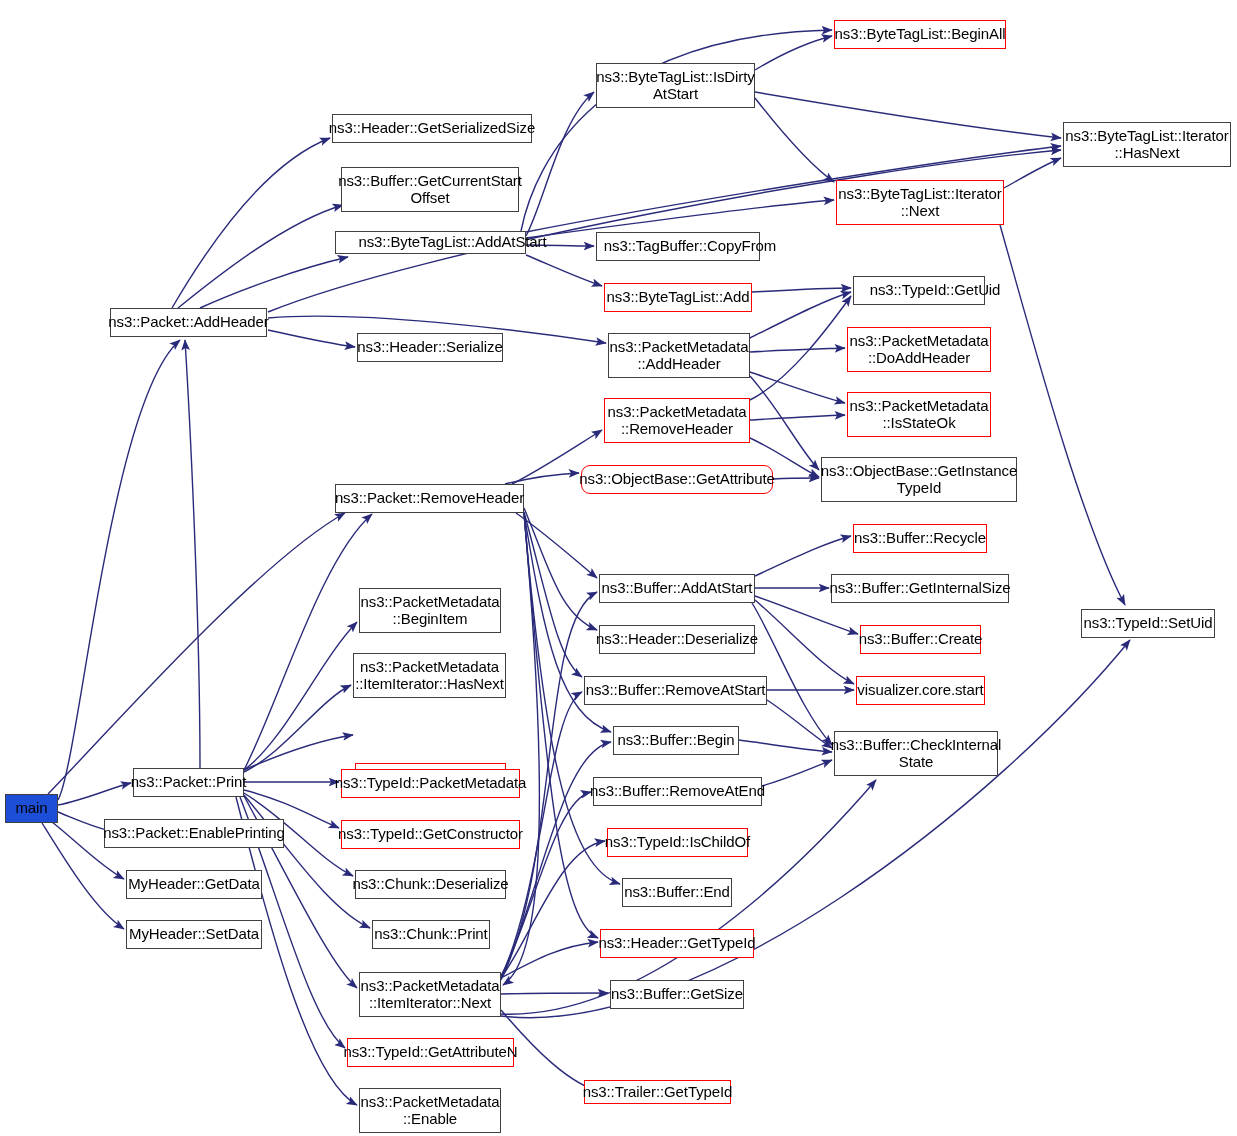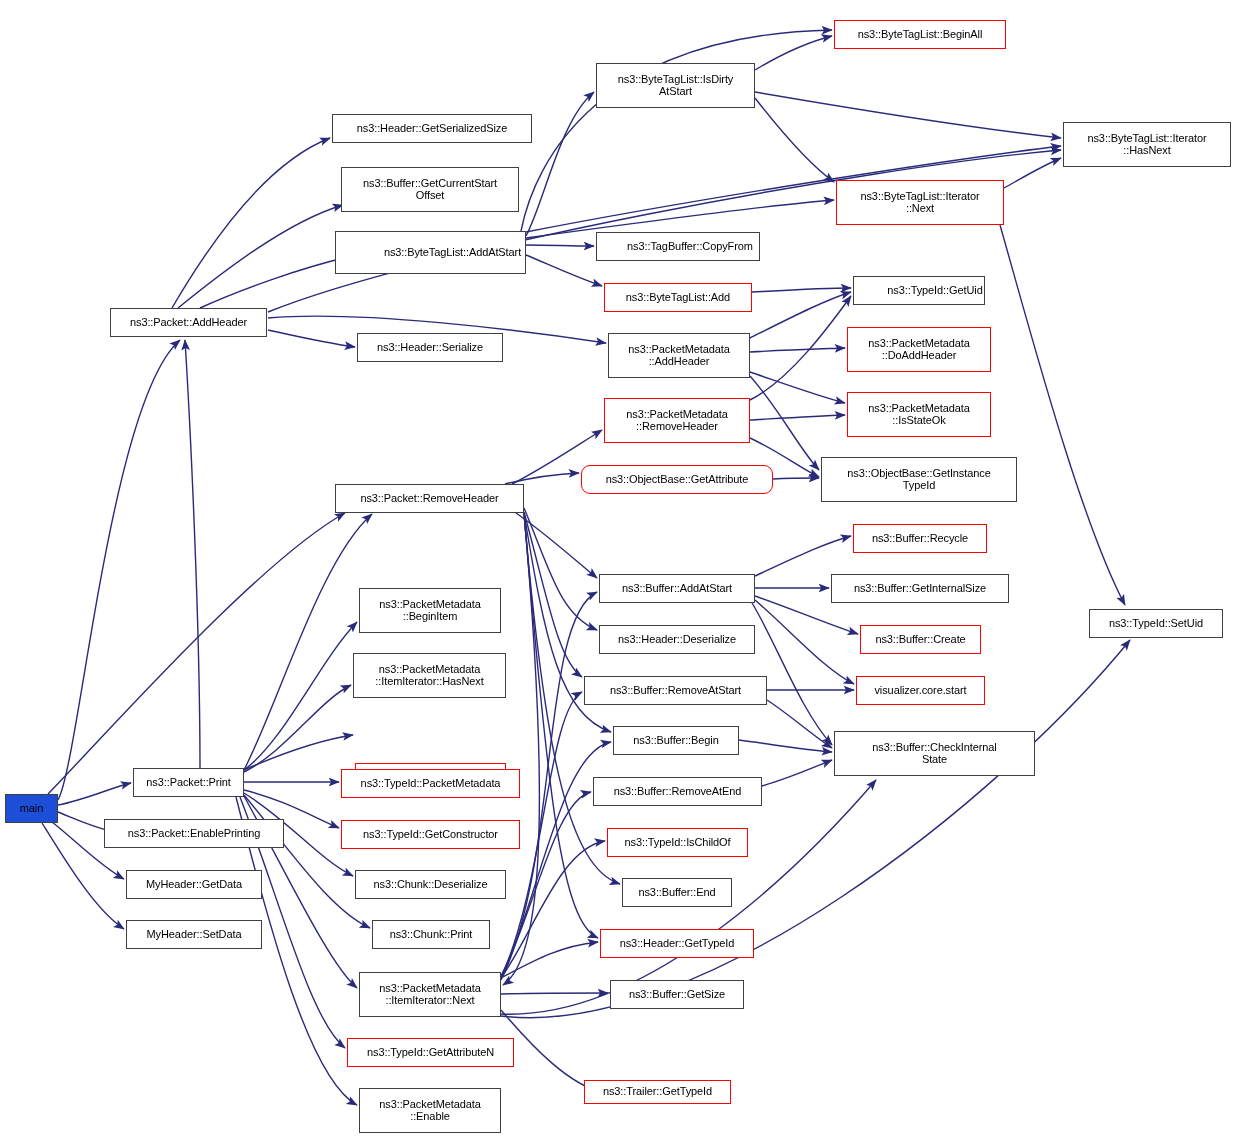--- a/index.html
+++ b/index.html
@@ -28,21 +28,21 @@
     position: absolute;
     box-sizing: border-box;
     display: flex;
     align-items: center;
     justify-content: center;
     text-align: center;
     line-height: 1.08;
     background: #ffffff;
     border: 1px solid #404040;
     color: #000000;
-    font-size: 11px;
+    font-size: 15px;
     letter-spacing: -0.1px;
     white-space: pre-line;
     z-index: 5;
   }
   .node.red {
     border-color: #ff0000;
   }
   .node.root {
     background: #1d4ed8;
     border-color: #404040;
@@ -137,21 +137,21 @@
       <div class="node root" style="left: 5px; top: 794px; width: 53px; height: 29px;">main</div>
       <div class="node" style="left: 110px; top: 308px; width: 157px; height: 29px;">ns3::Packet::AddHeader</div>
       <div class="node" style="left: 133px; top: 768px; width: 111px; height: 29px;">ns3::Packet::Print</div>
       <div class="node" style="left: 104px; top: 819px; width: 180px; height: 29px;">ns3::Packet::EnablePrinting</div>
       <div class="node" style="left: 126px; top: 870px; width: 136px; height: 29px;">MyHeader::GetData</div>
       <div class="node" style="left: 126px; top: 920px; width: 136px; height: 29px;">MyHeader::SetData</div>
       <div class="node" style="left: 335px; top: 484px; width: 189px; height: 29px;">ns3::Packet::RemoveHeader</div>
       <div class="node" style="left: 332px; top: 114px; width: 200px; height: 29px;">ns3::Header::GetSerializedSize</div>
       <div class="node" style="left: 341px; top: 167px; width: 178px; height: 45px;">ns3::Buffer::GetCurrentStart
 Offset</div>
-      <div class="node" style="left: 335px; top: 231px; width: 191px; height: 43px; padding-left: 44px;">ns3::ByteTagList::AddAtStart</div>
+      <div class="node" style="left: 335px; top: 231px; width: 191px; height: 23px; padding-left: 44px;">ns3::ByteTagList::AddAtStart</div>
       <div class="node" style="left: 357px; top: 333px; width: 146px; height: 29px;">ns3::Header::Serialize</div>
       <div class="node" style="left: 359px; top: 588px; width: 142px; height: 45px;">ns3::PacketMetadata
 ::BeginItem</div>
       <div class="node" style="left: 353px; top: 653px; width: 153px; height: 45px;">ns3::PacketMetadata
 ::ItemIterator::HasNext</div>
       <div class="node red" style="left: 355px; top: 719px; width: 151px; height: 29px; margin-top: 44px;">ns3::TypeId::GetName</div>
       <div class="node red" style="left: 341px; top: 769px; width: 179px; height: 29px;">ns3::TypeId::PacketMetadata</div>
       <div class="node red" style="left: 341px; top: 820px; width: 179px; height: 29px;">ns3::TypeId::GetConstructor</div>
       <div class="node" style="left: 355px; top: 870px; width: 151px; height: 29px;">ns3::Chunk::Deserialize</div>
       <div class="node" style="left: 372px; top: 920px; width: 118px; height: 29px;">ns3::Chunk::Print</div>
@@ -186,19 +186,19 @@
       <div class="node red" style="left: 847px; top: 327px; width: 144px; height: 45px;">ns3::PacketMetadata
 ::DoAddHeader</div>
       <div class="node red" style="left: 847px; top: 392px; width: 144px; height: 45px;">ns3::PacketMetadata
 ::IsStateOk</div>
       <div class="node" style="left: 821px; top: 457px; width: 196px; height: 45px;">ns3::ObjectBase::GetInstance
 TypeId</div>
       <div class="node red" style="left: 853px; top: 524px; width: 134px; height: 29px;">ns3::Buffer::Recycle</div>
       <div class="node" style="left: 831px; top: 574px; width: 178px; height: 29px;">ns3::Buffer::GetInternalSize</div>
       <div class="node red" style="left: 860px; top: 625px; width: 121px; height: 29px;">ns3::Buffer::Create</div>
       <div class="node red" style="left: 856px; top: 676px; width: 129px; height: 29px;">visualizer.core.start</div>
-      <div class="node" style="left: 834px; top: 731px; width: 201px; height: 45px;">ns3::Buffer::CheckInternal
+      <div class="node" style="left: 834px; top: 731px; width: 164px; height: 45px;">ns3::Buffer::CheckInternal
 State</div>
       <div class="node" style="left: 1063px; top: 122px; width: 168px; height: 45px;">ns3::ByteTagList::Iterator
 ::HasNext</div>
-      <div class="node" style="left: 1081px; top: 609px; width: 134px; height: 29px; margin-left: 8px;">ns3::TypeId::SetUid</div>
+      <div class="node" style="left: 1081px; top: 609px; width: 134px; height: 29px;">ns3::TypeId::SetUid</div>
     </div>
 </div>
 
 </body></html>

